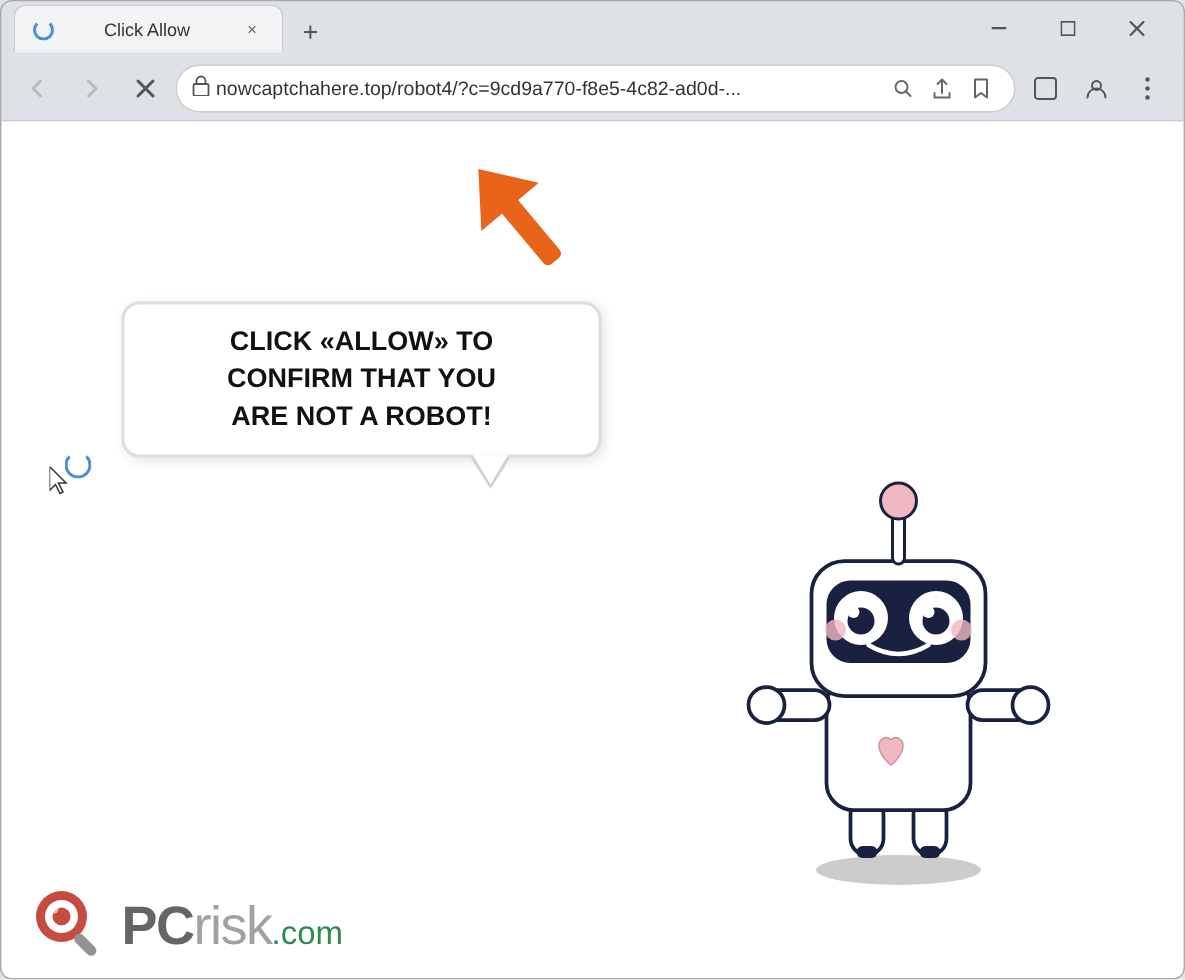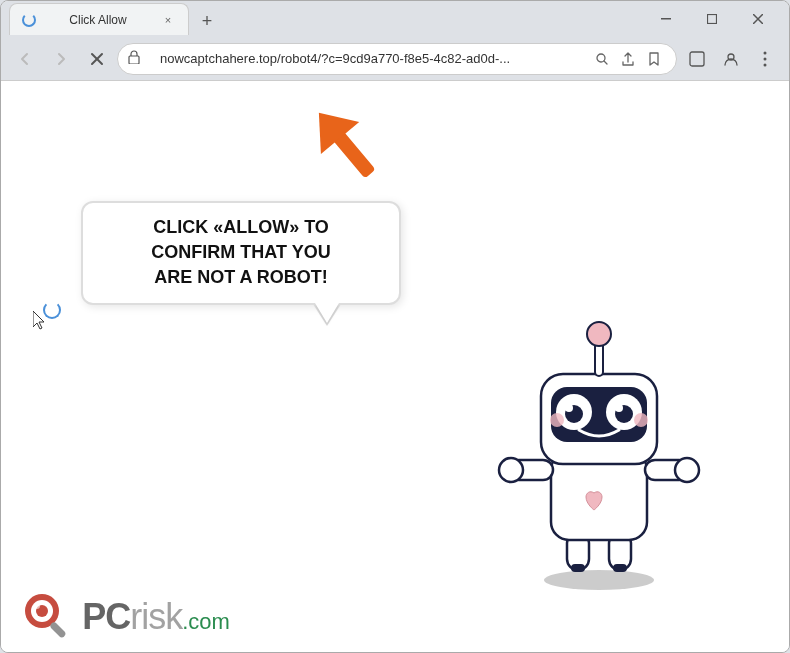--- a/index.html
+++ b/index.html
@@ -147,21 +147,21 @@
 
     .address-bar-wrapper {
       flex: 1;
       display: flex;
       align-items: center;
       background: white;
       border: 1px solid #ccc;
       border-radius: 20px;
       height: 32px;
       padding: 0 10px;
-      gap: 20px;
+      gap: 4px;
     }
 
     .lock-icon {
       font-size: 12px;
       color: #555;
     }
 
     .address-text {
       flex: 1;
       font-size: 13px;
@@ -266,29 +266,28 @@
       bottom: 60px;
       right: 80px;
       width: 220px;
       height: 280px;
     }
 
     
     .pcrisk-watermark {
       position: absolute;
       bottom: 0;
-      left: 0;
+      left: 12px;
       width: 250px;
       height: 70px;
       display: flex;
       align-items: center;
       gap: 8px;
       padding: 8px;
       opacity: 0.9;
-      justify-content: center;
     }
 
     
     .page-spinner {
       position: absolute;
       left: 42px;
       top: 220px;
       width: 18px;
       height: 18px;
       border: 2.5px solid #4a90d9;

